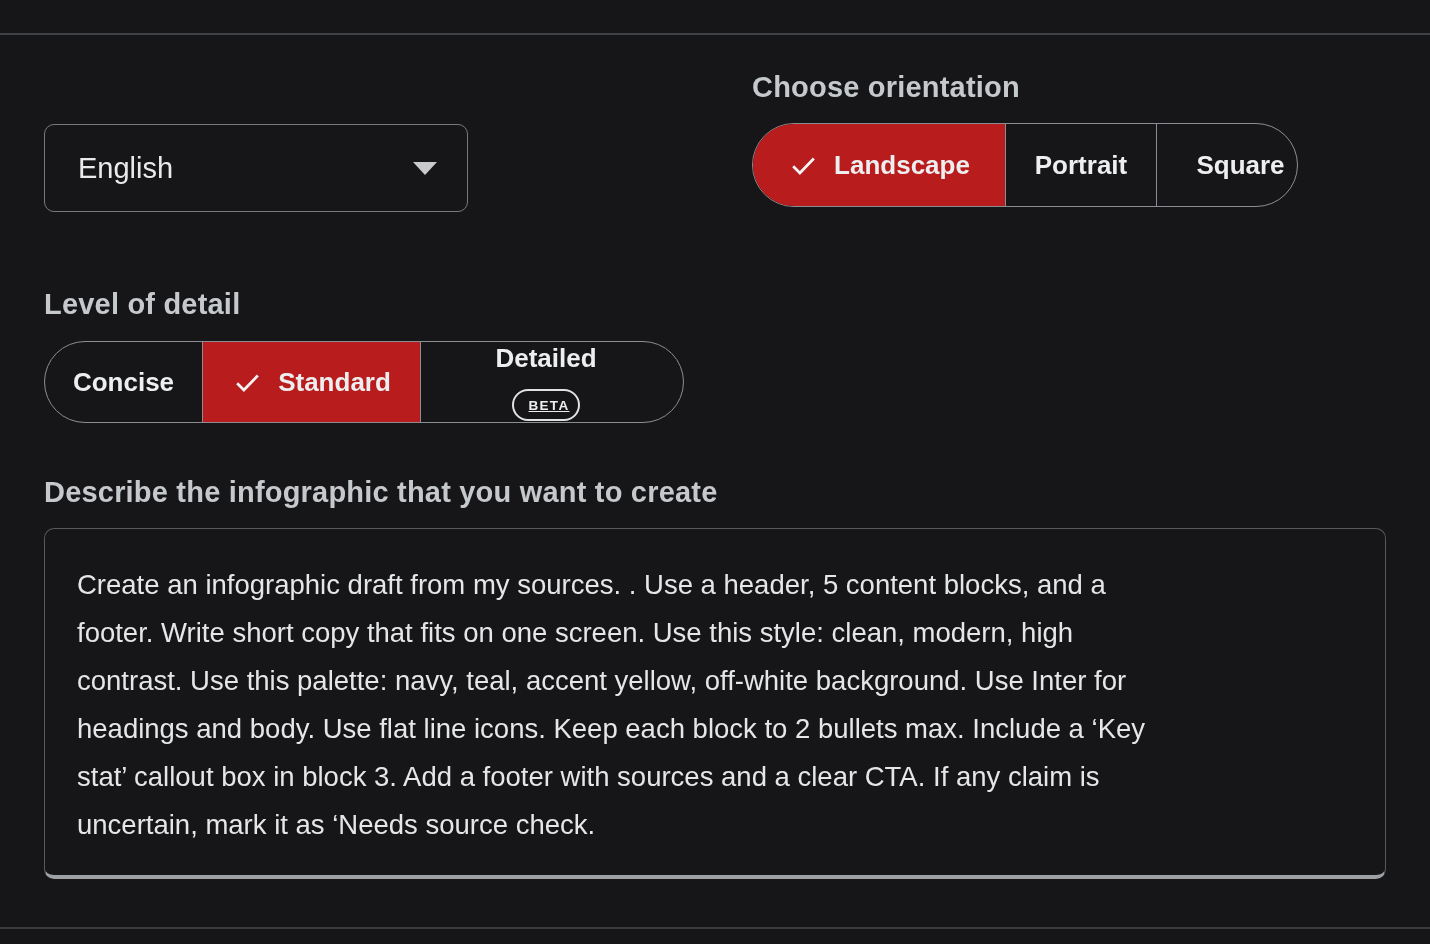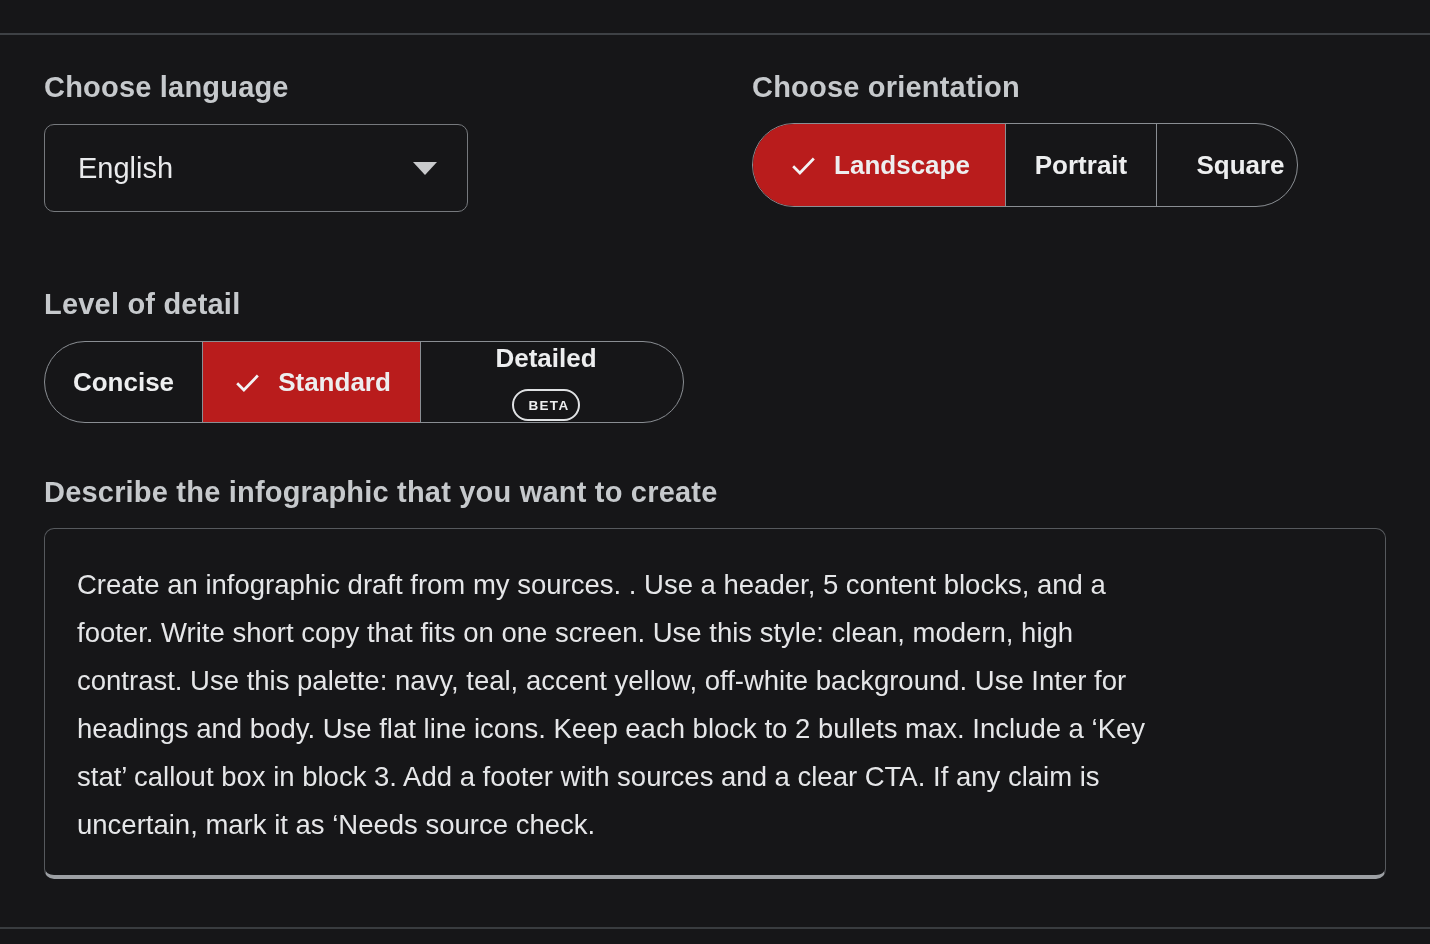--- a/index.html
+++ b/index.html
@@ -97,20 +97,21 @@
     align-items: center;
     justify-content: center;
     border: 2px solid #dfe1e3;
     border-radius: 999px;
     padding: 8px 9px 7px 15px;
     font-size: 13.5px;
     font-weight: 700;
     letter-spacing: 1.3px;
     color: #edeeef;
     line-height: 1;
+    text-decoration: underline;
   }
 
   #orientation-group { left: 752px; top: 123px; width: 546px; height: 84px; }
   #orientation-group .seg:nth-child(1) { width: 252px; }
   #orientation-group .seg:nth-child(2) { width: 151px; }
   #orientation-group .seg:nth-child(3) { width: 140px; padding-left: 28px; }
 
   #detail-group { left: 44px; top: 341px; width: 640px; height: 82px; }
   #detail-group .seg:nth-child(1) { width: 157px; }
   #detail-group .seg:nth-child(2) { width: 218px; }
@@ -141,21 +142,20 @@
   .label-detail { left: 44px; top: 288px; }
   .label-prompt { left: 44px; top: 476px; }
 </style>
 </head>
 <body>
 
 <div class="screen">
 
   <div class="divider top"></div>
 
-  <div class="section-label label-lang">Choose language</div>
 
   <div class="lang-select">
     <span class="value">English</span>
     <span class="caret"></span>
   </div>
 
   <div class="section-label label-orient">Choose orientation</div>
 
   <div class="seg-group" id="orientation-group">
     <div class="seg selected">

